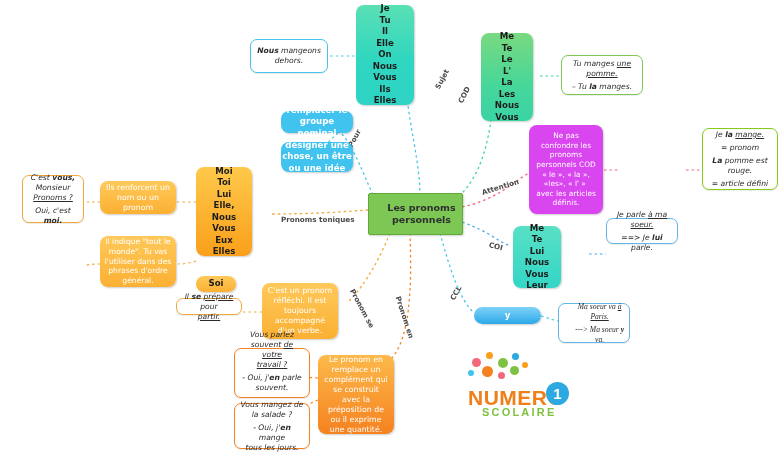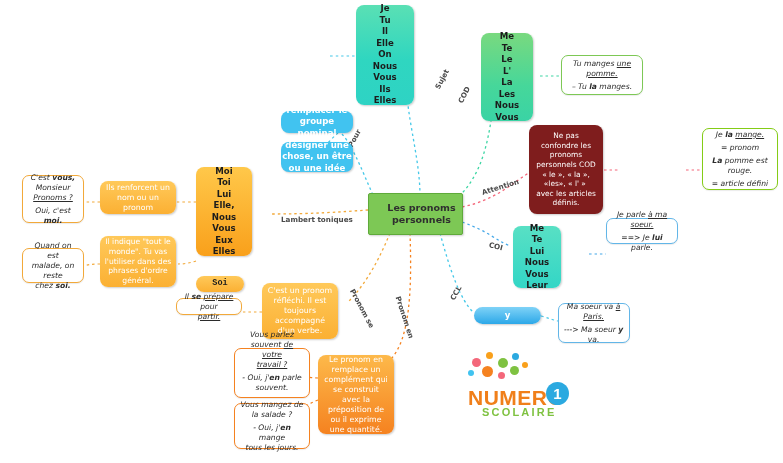--- a/index.html
+++ b/index.html
@@ -39,21 +39,21 @@
     box-shadow:1px 1px 2px rgba(0,0,0,.2);
   }
   .teal{background:linear-gradient(180deg,#5ae0b4 0%,#2fd6c0 55%,#2ed3c4 100%);}
   .green2{background:linear-gradient(180deg,#79d97f 0%,#46d79a 60%,#3ad3a5 100%);}
   .teal2{background:linear-gradient(180deg,#58e0c4 0%,#33d6c6 100%);}
   .cyan{background:#41c3f0;color:#ffffff;}
   .blue{background:linear-gradient(180deg,#7fd2f7 0%,#2ca8e8 100%);color:#ffffff;}
   .amber{background:linear-gradient(180deg,#ffc84a 0%,#f9a01b 100%);}
   .amber2{background:linear-gradient(180deg,#ffc95a 0%,#fbb033 100%);}
   .orange{background:linear-gradient(180deg,#fdb94a 0%,#f58220 100%);color:#ffffff;}
-  .pink{background:#7f1d1d;color:#ffffff;}
+  .pink{background:#d946ef;color:#ffffff;}
 
   
   .bubble{
     background:#ffffff;
     border-radius:7px;
     font-style:italic;
     font-size:7.6px;
     line-height:10px;
     color:#2b2b2b;
     padding:4px 5px;
@@ -149,20 +149,25 @@
   </svg>
 
   <div class="node central" style="left:368px;top:193px;width:95px;height:42px;">
     <span class="txt">Les pronoms<br>personnels</span>
   </div>
 
   <div class="node fill teal" style="left:356px;top:5px;width:58px;height:100px;">
     <span class="txt">Je<br>Tu<br>Il<br>Elle<br>On<br>Nous<br>Vous<br>Ils<br>Elles</span>
   </div>
   <div class="blabel" style="left:437px;top:84px;transform:rotate(-62deg);">Sujet</div>
+  <div class="bubble b-cyan" style="position:absolute;left:250px;top:39px;width:78px;height:34px;display:flex;align-items:center;justify-content:center;">
+    <span style="text-align:center;">
+      <b>Nous</b> mangeons<br>dehors.
+    </span>
+  </div>
 
   <div class="node fill green2" style="left:481px;top:33px;width:52px;height:88px;">
     <span class="txt">Me<br>Te<br>Le<br>L'<br>La<br>Les<br>Nous<br>Vous</span>
   </div>
   <div class="blabel" style="left:460px;top:98px;transform:rotate(-62deg);">COD</div>
   <div class="bubble b-green" style="position:absolute;left:561px;top:55px;width:82px;height:40px;display:flex;align-items:center;justify-content:center;">
     <span style="text-align:center;">
       Tu manges <u>une</u><br><u>pomme.</u><span class="sp"></span>– Tu <b>la</b> manges.
     </span>
   </div>
@@ -178,61 +183,56 @@
   <div class="blabel" style="left:482px;top:188px;transform:rotate(-17deg);">Attention</div>
   <div class="node fill pink" style="left:529px;top:125px;width:74px;height:89px;font-weight:normal;font-size:7.4px;line-height:9.6px;padding:4px 5px;">
     <span class="txt">Ne pas confondre les pronoms personnels COD « le », « la », «les», « l' »&nbsp; avec les articles définis.</span>
   </div>
   <div class="bubble b-pink" style="position:absolute;left:702px;top:128px;width:76px;height:62px;display:flex;align-items:center;justify-content:center;">
     <span style="text-align:center;">
       Je <b>la</b> <u>mange.</u><span class="sp"></span>= pronom<span class="sp"></span><b>La</b> pomme est<br>rouge.<span class="sp"></span>= article défini
     </span>
   </div>
 
-  <div class="blabel" style="left:281px;top:215px;">Lambert toniques</div>
+  <div class="blabel" style="left:281px;top:215px;">Pronoms toniques</div>
   <div class="node fill amber" style="left:196px;top:167px;width:56px;height:89px;">
     <span class="txt">Moi<br>Toi<br>Lui<br>Elle,<br>Nous<br>Vous<br>Eux<br>Elles</span>
   </div>
-  <div class="node fill amber2" style="left:196px;top:276px;width:48px;height:16px;font-family:Liberation Mono, monospace;">
+  <div class="node fill amber2" style="left:196px;top:276px;width:40px;height:16px;">
     <span class="txt">Soi</span>
   </div>
 
   <div class="node fill amber2" style="left:100px;top:181px;width:76px;height:33px;font-weight:normal;font-size:7.8px;line-height:10px;color:#fff;">
     <span class="txt">Ils renforcent un<br>nom ou un<br>pronom</span>
   </div>
   <div class="bubble b-amber" style="position:absolute;left:22px;top:175px;width:62px;height:48px;display:flex;align-items:center;justify-content:center;">
     <span style="text-align:center;">
       C'est <b>vous,</b><br>Monsieur<br><u>Pronoms ?</u><span class="sp"></span>Oui, c'est <b>moi.</b>
     </span>
   </div>
 
   <div class="node fill amber2" style="left:100px;top:236px;width:76px;height:51px;font-weight:normal;font-size:7.6px;line-height:9.8px;color:#fff;padding:3px 4px;">
     <span class="txt">Il indique "tout le monde". Tu vas l'utiliser dans des phrases d'ordre général.</span>
-  </div>
-  <div class="bubble b-amber" style="position:absolute;left:22px;top:248px;width:62px;height:35px;display:flex;align-items:center;justify-content:center;">
-    <span style="text-align:center;">
-      Quand on est<br>malade, on reste<br>chez <b>soi.</b>
-    </span>
   </div>
 
   <div class="blabel" style="left:489px;top:240px;transform:rotate(14deg);">COI</div>
   <div class="node fill teal2" style="left:513px;top:226px;width:48px;height:62px;">
     <span class="txt">Me<br>Te<br>Lui<br>Nous<br>Vous<br>Leur</span>
   </div>
   <div class="bubble b-blue" style="position:absolute;left:606px;top:218px;width:72px;height:26px;display:flex;align-items:center;justify-content:center;">
     <span style="text-align:center;">
       Je parle <u>à ma</u><br><u>soeur.</u><span class="sp"></span>==&gt; Je <b>lui</b> parle.
     </span>
   </div>
 
   <div class="blabel" style="left:452px;top:295px;transform:rotate(-60deg);">CCL</div>
   <div class="node fill blue" style="left:474px;top:307px;width:67px;height:17px;border-radius:9px;">
     <span class="txt">y</span>
   </div>
-  <div class="bubble b-blue" style="position:absolute;left:558px;top:303px;width:72px;height:40px;display:flex;align-items:center;justify-content:flex-start;">
+  <div class="bubble b-blue" style="position:absolute;left:558px;top:303px;width:72px;height:40px;display:flex;align-items:center;justify-content:flex-end;font-family:Liberation Serif, serif;">
     <span style="text-align:center;">
       Ma soeur va <u>à</u><br><u>Paris.</u><span class="sp"></span>---&gt; Ma soeur <b>y</b><br>va.
     </span>
   </div>
 
   <div class="blabel" style="left:352px;top:285px;transform:rotate(62deg);">Pronom se</div>
   <div class="node fill amber2" style="left:262px;top:283px;width:76px;height:56px;font-weight:normal;font-size:7.8px;line-height:10px;color:#fff;padding:3px 4px;">
     <span class="txt">C'est un pronom réfléchi. Il est toujours accompagné d'un verbe.</span>
   </div>
   <div class="bubble b-amber" style="position:absolute;left:176px;top:298px;width:66px;height:17px;display:flex;align-items:center;justify-content:center;">

